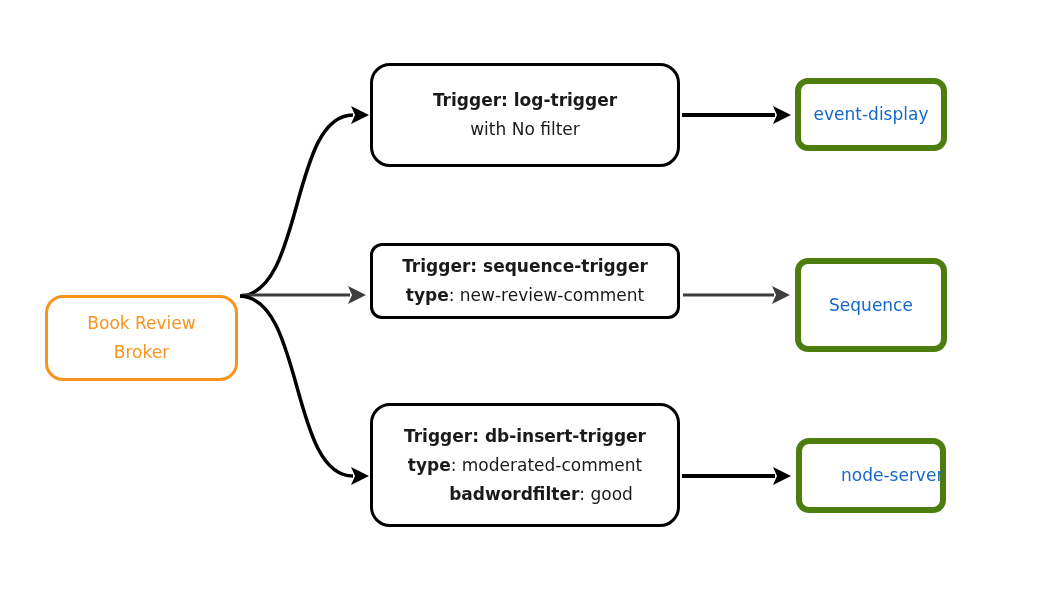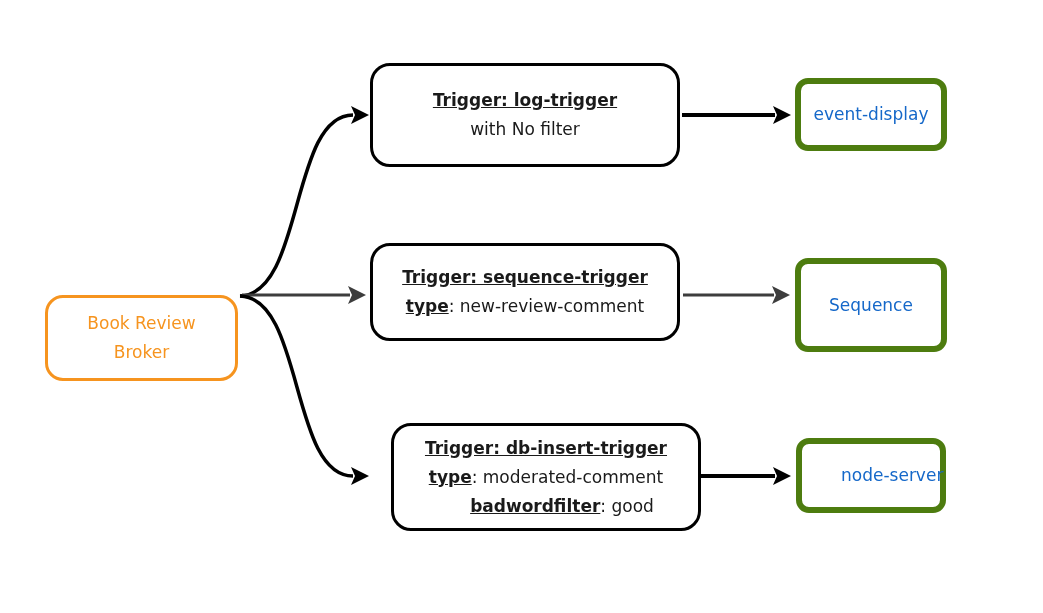--- a/index.html
+++ b/index.html
@@ -27,38 +27,38 @@
     box-sizing: border-box;
     display: flex;
     flex-direction: column;
     justify-content: center;
     background: #ffffff;
     text-align: center;
     font-size: 17px;
     line-height: 29px;
   }
   .node .line { white-space: nowrap; }
-  .bold { font-weight: bold; text-decoration: underline; }
+  .bold { font-weight: bold; }
 
   .broker {
     left: 45px; top: 252px; width: 193px; height: 86px;
     border: 3px solid #F6941F;
     border-radius: 18px;
     color: #F6941F;
     margin-top: 43px;
   }
   .trigger {
     border: 3px solid #000000;
     border-radius: 20px;
     color: #1a1a1a;
     left: 370px; width: 310px;
   }
   .trigger.t1 { top: 63px;  height: 104px; }
-  .trigger.t2 { top: 243px; height: 98px; }
-  .trigger.t3 { top: 423px; height: 108px; margin-left: 21px; }
+  .trigger.t2 { top: 243px; height: 76px; border-radius: 12px; }
+  .trigger.t3 { top: 403px; height: 124px; }
   .trigger .indent { padding-left: 32px; }
 
   .target {
     border: 6px solid #4d7c0f;
     border-radius: 13px;
     color: #1568C9;
   }
   .target.g1 { left: 795px; top: 78px;  width: 152px; height: 73px; }
   .target.g2 { left: 795px; top: 258px; width: 152px; height: 94px; }
   .target.g3 { left: 796px; top: 438px; width: 150px; height: 75px; padding-left: 39px; }

